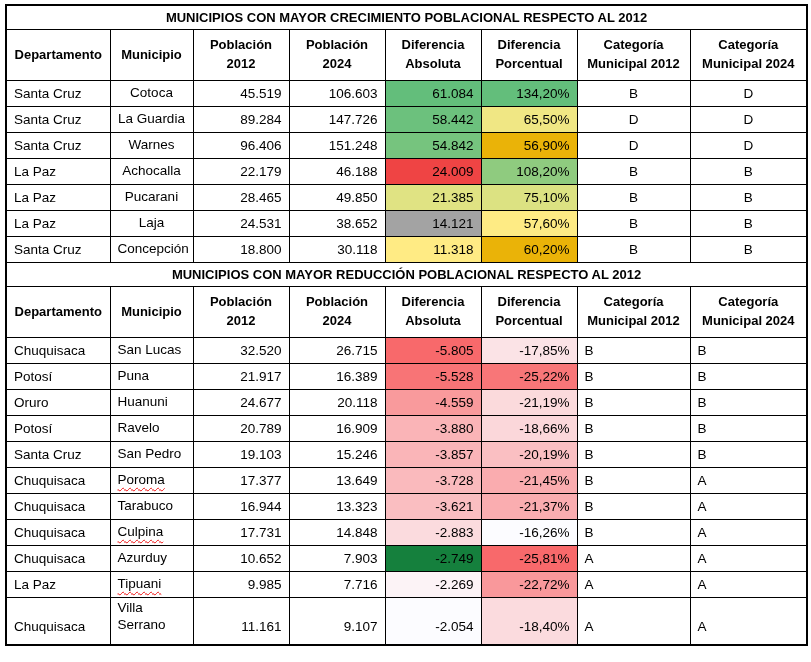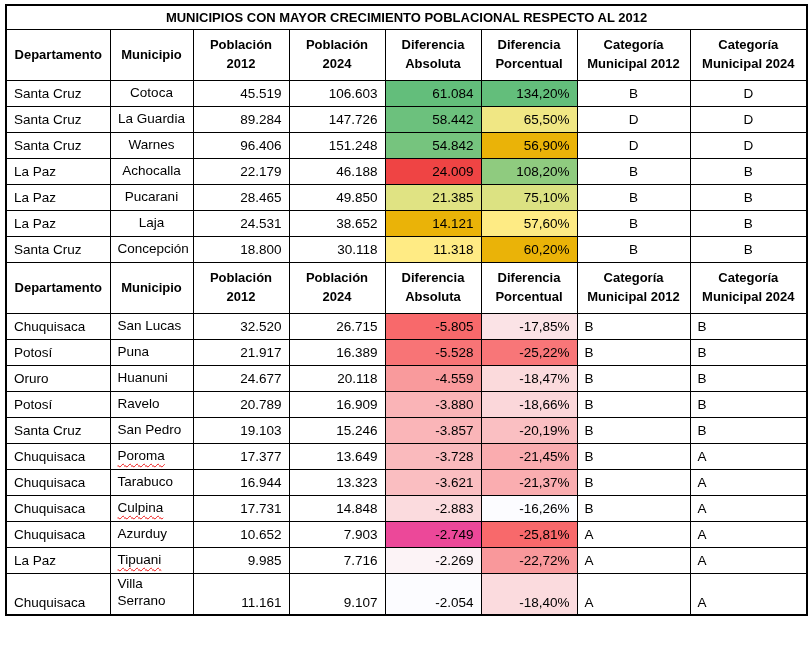--- a/index.html
+++ b/index.html
@@ -45,21 +45,21 @@
   td.al-left { text-align: left; }
   td.al-center { text-align: center; }
   td.municipio { white-space: normal; line-height: 1.25; }
   td.misspelled {
     text-decoration-line: underline;
     text-decoration-style: wavy;
     text-decoration-color: #ee1111;
     text-decoration-thickness: 1px;
     text-underline-offset: 3px;
   }
-  tr.bottom-align td { height: 36px; vertical-align: bottom; padding-bottom: 4px; }
+  tr.bottom-align td { height: 36px; vertical-align: bottom; padding-bottom: 10px; }
 </style>
 </head>
 <body>
 
 <div class="sheet">
   <table class="pop-table">
     <colgroup>
       <col style="width:104px">
       <col style="width:83px">
       <col style="width:96px">
@@ -131,34 +131,37 @@
           <td class="num" style="background-color: rgb(224, 227, 131);">21.385</td>
           <td class="num" style="background-color: rgb(220, 226, 130);">75,10%</td>
           <td class="al-center">B</td>
           <td class="al-center">B</td>
         </tr>
         <tr>
           <td class="al-left">La Paz</td>
           <td class="municipio al-center">Laja</td>
           <td class="num">24.531</td>
           <td class="num">38.652</td>
-          <td class="num" style="background-color: #eab308;">14.121</td>
+          <td class="num" style="background-color: #a3a3a3;">14.121</td>
           <td class="num" style="background-color: rgb(254, 235, 132);">57,60%</td>
           <td class="al-center">B</td>
           <td class="al-center">B</td>
         </tr>
         <tr>
           <td class="al-left">Santa Cruz</td>
           <td class="municipio al-center">Concepción</td>
           <td class="num">18.800</td>
           <td class="num">30.118</td>
           <td class="num" style="background-color: rgb(255, 235, 132);">11.318</td>
           <td class="num" style="background-color: #eab308;">60,20%</td>
           <td class="al-center">B</td>
           <td class="al-center">B</td>
+        </tr>
+        <tr>
+          <td colspan="8" class="title-cell">MUNICIPIOS CON MAYOR REDUCCIÓN POBLACIONAL RESPECTO AL 2012</td>
         </tr>
         <tr class="header-row">
           <td>Departamento</td>
           <td>Municipio</td>
           <td>Población 2012</td>
           <td>Población 2024</td>
           <td>Diferencia Absoluta</td>
           <td>Diferencia Porcentual</td>
           <td>Categoría Municipal 2012</td>
           <td>Categoría Municipal 2024</td>
@@ -182,21 +185,21 @@
           <td class="num" style="background-color: rgb(248, 118, 120);">-25,22%</td>
           <td class="al-left">B</td>
           <td class="al-left">B</td>
         </tr>
         <tr>
           <td class="al-left">Oruro</td>
           <td class="municipio al-left">Huanuni</td>
           <td class="num">24.677</td>
           <td class="num">20.118</td>
           <td class="num" style="background-color: rgb(249, 154, 156);">-4.559</td>
-          <td class="num" style="background-color: rgb(251, 218, 220);">-18,47%</td>
+          <td class="num" style="background-color: rgb(251, 218, 220);">-21,19%</td>
           <td class="al-left">B</td>
           <td class="al-left">B</td>
         </tr>
         <tr>
           <td class="al-left">Potosí</td>
           <td class="municipio al-left">Ravelo</td>
           <td class="num">20.789</td>
           <td class="num">16.909</td>
           <td class="num" style="background-color: rgb(250, 180, 183);">-3.880</td>
           <td class="num" style="background-color: rgb(251, 215, 218);">-18,66%</td>
@@ -241,21 +244,21 @@
           <td class="num" style="background-color: rgb(251, 219, 222);">-2.883</td>
           <td class="num" style="background-color: rgb(252, 252, 255);">-16,26%</td>
           <td class="al-left">B</td>
           <td class="al-left">A</td>
         </tr>
         <tr>
           <td class="al-left">Chuquisaca</td>
           <td class="municipio al-left">Azurduy</td>
           <td class="num">10.652</td>
           <td class="num">7.903</td>
-          <td class="num" style="background-color: #ec4899;">-2.749</td>
+          <td class="num" style="background-color: #15803d;">-2.749</td>
           <td class="num" style="background-color: rgb(248, 105, 107);">-25,81%</td>
           <td class="al-left">A</td>
           <td class="al-left">A</td>
         </tr>
         <tr>
           <td class="al-left">La Paz</td>
           <td class="municipio al-left misspelled">Tipuani</td>
           <td class="num">9.985</td>
           <td class="num">7.716</td>
           <td class="num" style="background-color: rgb(252, 243, 246);">-2.269</td>

